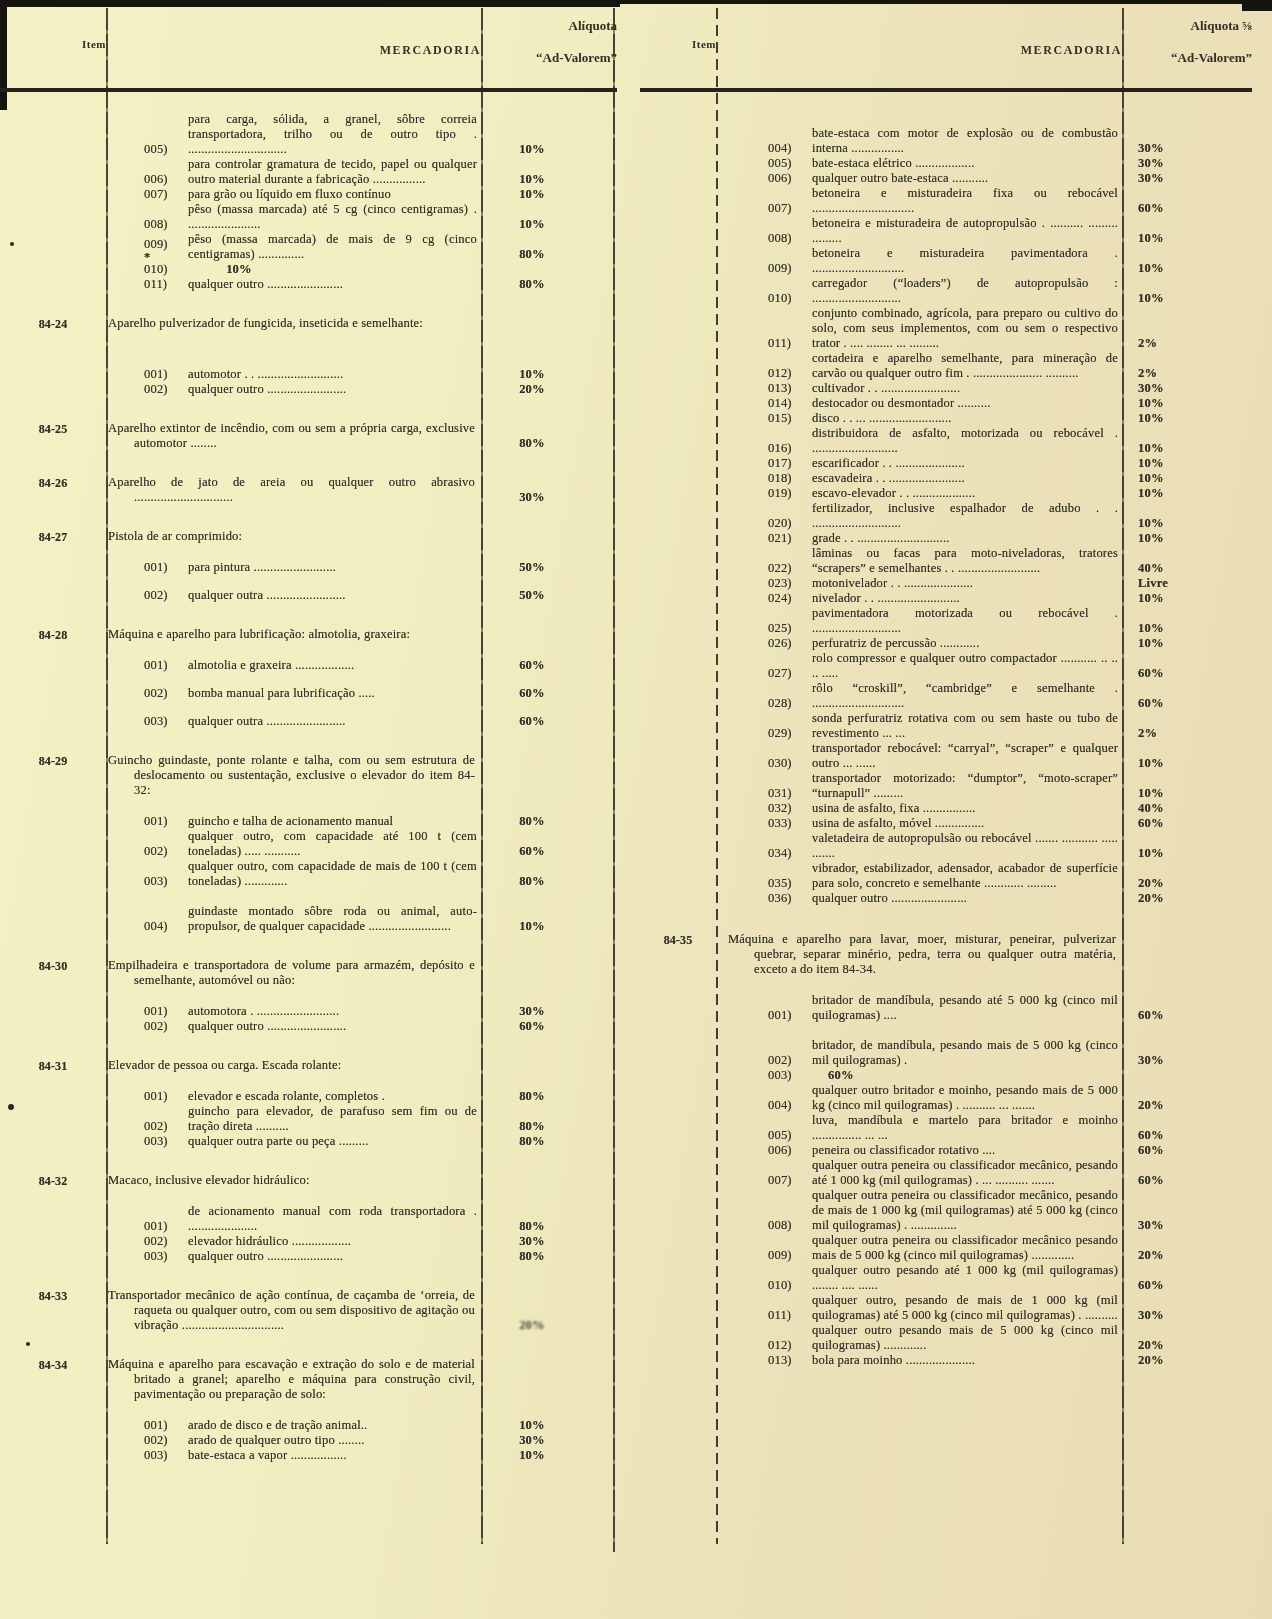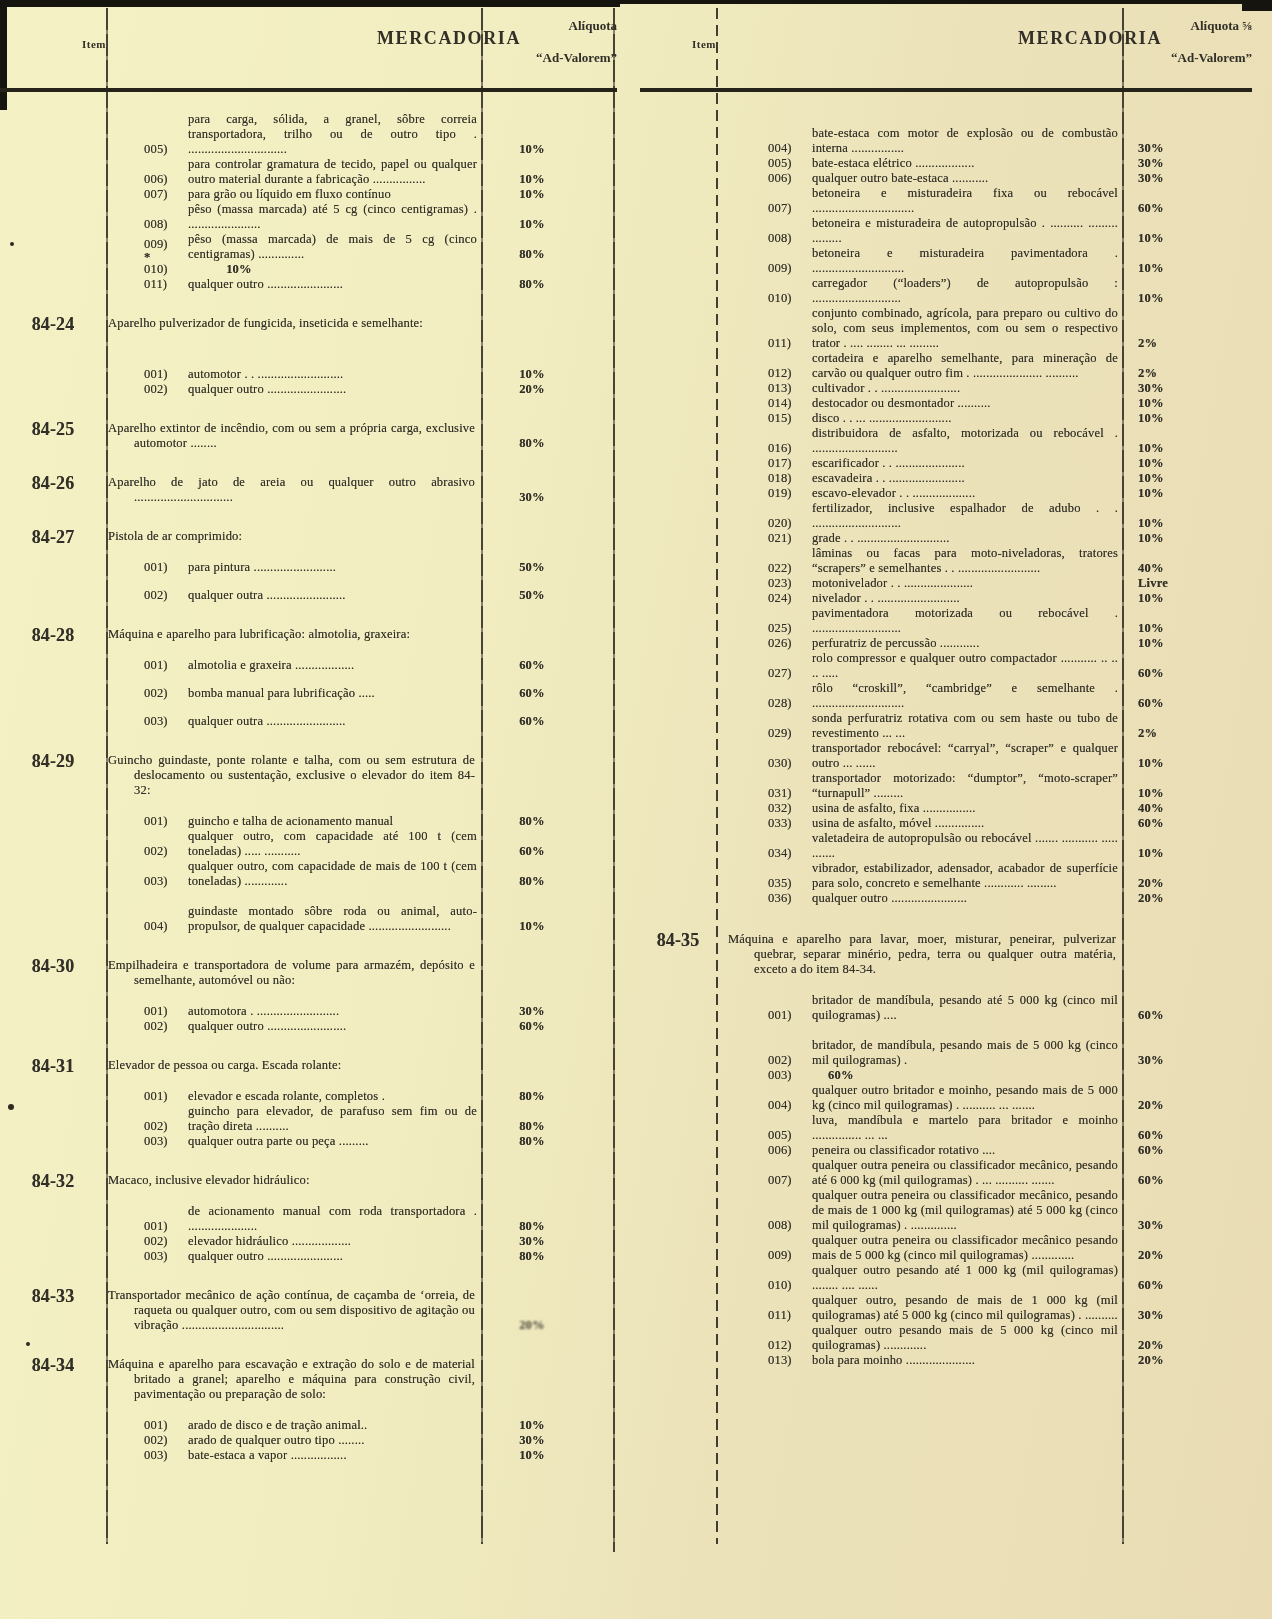--- a/index.html
+++ b/index.html
@@ -23,38 +23,38 @@
   .ttable.left .vl2{left:481px;}
   .ttable.left .vl3{left:613px;top:0;bottom:28px;}
   .ttable.right .vl1{left:76px;}
   .ttable.right .vl2{left:482px;}
   
   .thead{position:relative;height:80px;border-bottom:4px solid #26231b;}
   .thead .hcell{position:absolute;font-weight:700;text-align:right;}
   .th-item{top:30px;font-size:11px;letter-spacing:.5px;}
   .ttable.left .th-item{left:0;width:106px;}
   .ttable.right .th-item{left:0;width:76px;}
-  .th-merc{top:20px;font-size:18px;letter-spacing:1.6px;padding-left:40px;}
+  .th-merc{top:35px;font-size:12px;letter-spacing:1.6px;}
   .ttable.left .th-merc{left:106px;width:375px;}
   .ttable.right .th-merc{left:76px;width:406px;}
   .th-rate1{top:10px;font-size:13px;}
   .th-rate2{top:42px;font-size:13px;font-weight:700;}
   .ttable.left .th-rate1,.ttable.left .th-rate2{left:481px;width:136px;}
   .ttable.right .th-rate1,.ttable.right .th-rate2{left:482px;width:130px;}
   
   .tbody{position:relative;font-size:12.6px;line-height:15px;letter-spacing:.15px;
          text-shadow:0 0 .5px rgba(49,47,39,.55);}
   .ttable.left .tbody{padding-top:20px;}
   .ttable.right .tbody{padding-top:34px;}
   .section{display:grid;}
   .ttable.left .section{grid-template-columns:106px 1fr;margin-top:24px;}
   .ttable.right .section{grid-template-columns:76px 1fr;margin-top:0;}
   .ttable.left .section:first-child{margin-top:0;}
   .ttable.right .section.s-8435{margin-top:26px;}
-  .item-cell{text-align:center;font-weight:700;font-size:18px;padding-top:1px;}
+  .item-cell{text-align:center;font-weight:700;font-size:12px;padding-top:1px;}
   .content-cell{min-width:0;}
   .heading-row{display:flex;align-items:flex-end;}
   .heading{flex:1;min-width:0;text-align:justify;}
   .ttable.left .heading{padding-left:28px;text-indent:-26px;margin-left:0;padding-right:6px;}
   .ttable.right .heading{padding-left:38px;text-indent:-26px;padding-right:6px;}
   .subs.after-heading{margin-top:16px;}
   .subs.big-gap{margin-top:36px;}
   .sub{display:flex;align-items:flex-end;}
   .ttable.left .sub{padding-left:38px;}
   .ttable.right .sub{padding-left:52px;}
@@ -109,21 +109,21 @@
               <span class="stext">para grão ou líquido em fluxo contínuo</span>
               <span class="srate">10%</span>
             </div>
             <div class="sub">
               <span class="scode">008)</span>
               <span class="stext">pêso (massa marcada) até 5 cg (cinco centigramas) . ......................</span>
               <span class="srate">10%</span>
             </div>
             <div class="sub">
               <span class="scode">009)<span class="mark">*</span></span>
-              <span class="stext">pêso (massa marcada) de mais de 5 cg (cinco centigramas) ..............</span>
+              <span class="stext">pêso (massa marcada) de mais de 9 cg (cinco centigramas) ..............</span>
               <span class="srate">80%</span>
             </div>
             <div class="sub">
               <span class="scode">010)</span>
               <span class="srate">10%</span>
             </div>
             <div class="sub">
               <span class="scode">011)</span>
               <span class="stext">qualquer outro .......................</span>
               <span class="srate">80%</span>
@@ -573,21 +573,21 @@
               <span class="stext">luva, mandíbula e martelo para britador e moinho ............... ... ...</span>
               <span class="srate">60%</span>
             </div>
             <div class="sub">
               <span class="scode">006)</span>
               <span class="stext">peneira ou classificador rotativo ....</span>
               <span class="srate">60%</span>
             </div>
             <div class="sub">
               <span class="scode">007)</span>
-              <span class="stext">qualquer outra peneira ou classificador mecânico, pesando até 6 000 kg (mil quilogramas) . ... .......... .......</span>
+              <span class="stext">qualquer outra peneira ou classificador mecânico, pesando até 1 000 kg (mil quilogramas) . ... .......... .......</span>
               <span class="srate">60%</span>
             </div>
             <div class="sub">
               <span class="scode">008)</span>
               <span class="stext">qualquer outra peneira ou classificador mecânico, pesando de mais de 1 000 kg (mil quilogramas) até 5 000 kg (cinco mil quilogramas) . ..............</span>
               <span class="srate">30%</span>
             </div>
             <div class="sub">
               <span class="scode">009)</span>
               <span class="stext">qualquer outra peneira ou classificador mecânico pesando mais de 5 000 kg (cinco mil quilogramas) .............</span>

